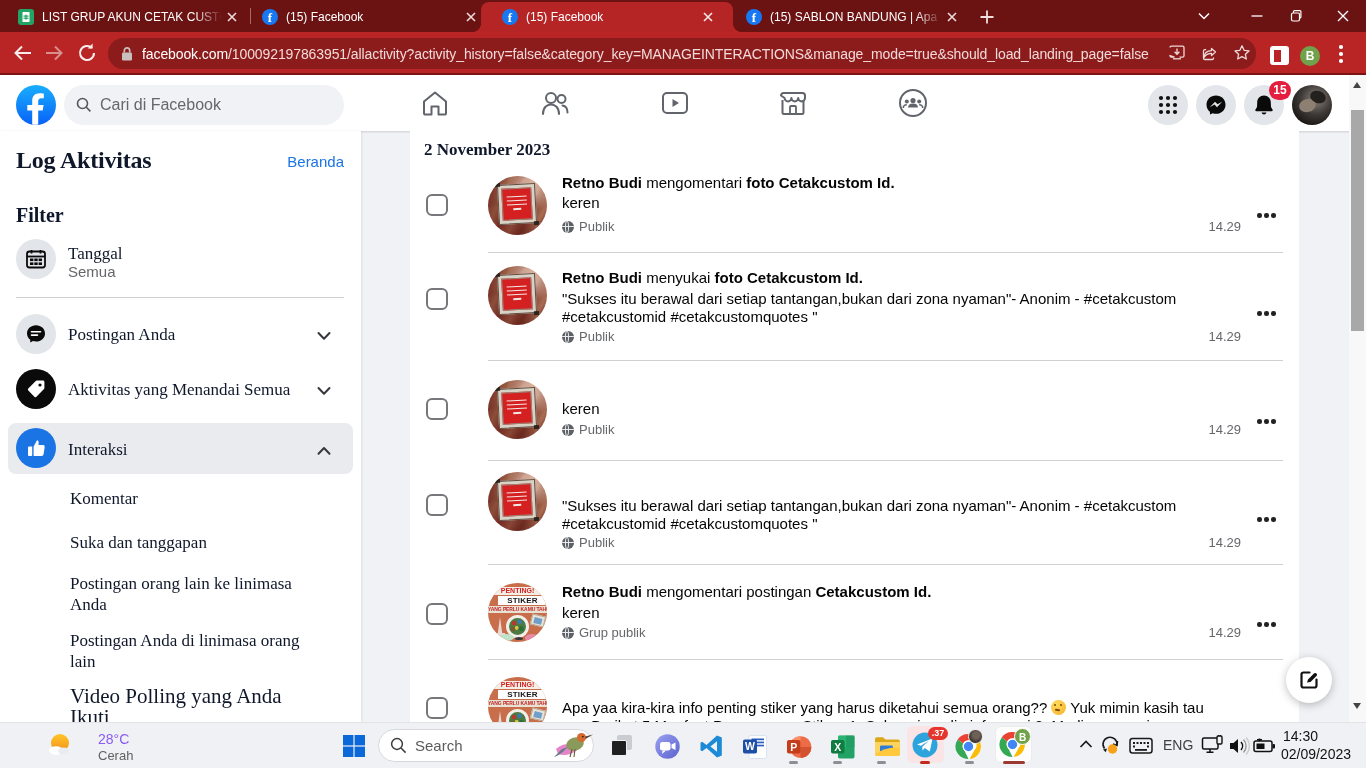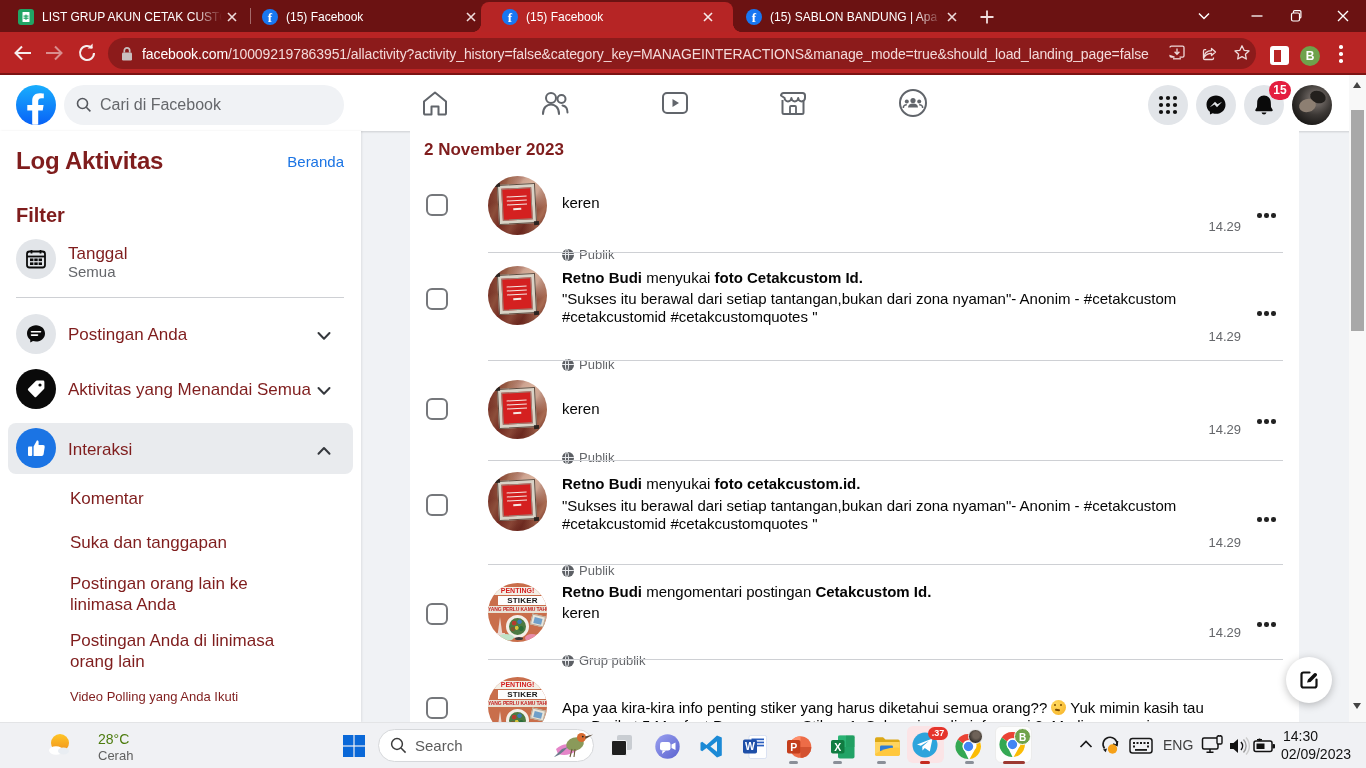--- a/index.html
+++ b/index.html
@@ -13,21 +13,21 @@
 #activetab { position:absolute; left:481px; top:2px; width:252px; height:30px; background:#b62525; border-radius:8px 8px 0 0; }
 .favsheets { width:16px; height:16px; background:#21a464; border-radius:3px; position:relative; }
 .favfb { width:16px; height:16px; background:#1877f2; border-radius:50%; position:relative; }
 .favfb:after { content:"f"; position:absolute; left:0; top:0; width:16px; height:16px; color:#fff; font-size:13px; font-weight:bold; text-align:center; line-height:17px; font-family:"Liberation Serif",serif; }
 #omnibox { position:absolute; left:108px; top:38px; width:1148px; height:31px; border-radius:15.5px; background:#8c1b1b; color:#fff; }
 
 #page { position:absolute; left:0; top:75px; width:1366px; height:647px; background:#f0f2f5; }
 #fbheader { position:absolute; left:0; top:0; width:1366px; height:56px; background:#fff; box-shadow:0 1px 2px rgba(0,0,0,.15); }
 #sidebar { position:absolute; left:0; top:56px; width:361px; height:591px; background:#fff; box-shadow:1px 0 2px rgba(0,0,0,.08); }
 #card { position:absolute; left:410px; top:56px; width:889px; height:591px; background:#fff; }
-.fbc { color:#7f1d1d; }
+.fbc { color:#0f172a;font-family:Liberation Serif, serif; }
 .gray { color:#65676b; }
 .blue { color:#1b74e4; }
 
 .cbx { position:absolute; left:16px; width:22px; height:22px; border:2px solid #75777b; border-radius:6px; background:#fff; }
 .thA { position:absolute; left:78px; width:59px; height:59px; border-radius:50%; overflow:hidden;
   background:radial-gradient(circle at 72% 18%, rgba(235,205,185,.7) 0 14%, transparent 38%),
   radial-gradient(circle at 18% 78%, rgba(88,18,14,.5) 0 30%, transparent 55%),
   linear-gradient(155deg, rgba(90,25,20,.35) 0 18%, transparent 40% 75%, rgba(80,20,15,.4) 92%),
   linear-gradient(115deg,#6f2d22 0%,#9c5742 14%,#c08a66 27%,#8e4434 40%,#b97a5e 54%,#7c3a2c 68%,#a96b52 83%,#6d2a1f 100%); }
 .thA .sq { position:absolute; left:10px; top:8px; width:38px; height:40px; background:#d8d2c6; border:1px solid #5f4c40; padding:3px; transform:rotate(-3deg); }
@@ -49,21 +49,21 @@
   radial-gradient(circle at 22% 66%, #7a5a2e 0 11%, transparent 15%),
   #4d7a42; }
 .thB .stamp { position:absolute; right:2px; top:32px; width:14px; height:11px; background:#e8e4da; border:1px solid #b9a894; transform:rotate(14deg); }
 .thB .stamp:after { content:""; position:absolute; left:2px; top:2px; width:8px; height:6px; background:#6f9fc9; }
 .thB .blob1 { position:absolute; left:10px; bottom:1px; width:16px; height:7px; border-radius:50%; background:#bfe3c8; }
 .thB .blob2 { position:absolute; right:8px; bottom:0px; width:14px; height:8px; border-radius:50%; background:#e88ba8; }
 .thB .blob3 { position:absolute; left:27px; bottom:2px; width:8px; height:3px; border-radius:50%; background:#3a3a3a; }
 .rtitle { position:absolute; left:152px; font-size:15px; color:#050505; }
 .rtitle b { font-weight:bold; }
 .rdesc { position:absolute; left:152px; font-size:15px; color:#050505; line-height:17.5px; }
-.priv { position:absolute; left:152px; font-size:13px; color:#65676b;margin-top:28px; }
+.priv { position:absolute; left:152px; font-size:13px; color:#65676b; }
 .globe { display:inline-block; width:12px; height:12px; border-radius:50%; background:#5d6065; margin-right:5px; vertical-align:-2px; position:relative; overflow:hidden; }
 .globe:before { content:""; position:absolute; left:2.5px; top:0px; width:4.5px; height:12px; border-radius:50%; border:1px solid #e8eaed; box-sizing:border-box; }
 .globe:after { content:""; position:absolute; left:0px; top:4.5px; width:12px; height:1.2px; background:#e8eaed; }
 .dots { position:absolute; left:847px; font-size:0; }
 .dots i { display:inline-block; width:4.5px; height:4.5px; border-radius:50%; background:#222; margin-right:2.5px; }
 .rtime { position:absolute; left:771px; width:60px; text-align:right; font-size:13px; color:#65676b; }
 .divid { position:absolute; left:78px; width:795px; height:1px; background:#ced0d4; }
 .emo { display:inline-block; width:15px; height:15px; border-radius:50%; background:radial-gradient(circle at 35% 30%,#ffd95c,#f7b125); vertical-align:-2px; position:relative; }
 .emo:before { content:""; position:absolute; left:3px; top:4px; width:2px; height:2px; border-radius:50%; background:#7a4b00; box-shadow:6px 0 0 #7a4b00; }
 .emo:after { content:""; position:absolute; left:4px; top:9px; width:5px; height:2px; border-radius:2px; background:#7a4b00; transform:rotate(8deg); }
@@ -315,36 +315,37 @@
       </svg>
     <div class="fbc" style="position:absolute;left:68px;top:309px;font-size:17px">Interaksi</div>
     <svg width="16" height="16" viewBox="0 0 16 16" style="position:absolute;left:316px;top:312px">
         <path d="M2.5 10.7 L8 5 L13.5 10.7" stroke="#35383d" stroke-width="2" fill="none" stroke-linecap="round" stroke-linejoin="round"></path>
       </svg>
 
     <div class="fbc" style="position:absolute;left:70px;top:358px;font-size:17px">Komentar</div>
     <div class="fbc" style="position:absolute;left:70px;top:402px;font-size:17px">Suka dan tanggapan</div>
     <div class="fbc" style="position:absolute;left:70px;top:499px;font-size:17px;width:245px;line-height:21px">Postingan Anda di linimasa orang lain</div>
     <div class="fbc" style="position:absolute;left:70px;top:442px;font-size:17px;width:225px;line-height:21px">Postingan orang lain ke linimasa Anda</div>
-    <div class="fbc" style="position:absolute;left:70px;top:555px;font-size:13px;width:215px;line-height:21px">Video Polling yang Anda Ikuti</div>
+    <div class="fbc" style="position:absolute;left:70px;top:555px;font-size:21px;width:215px;line-height:21px">Video Polling yang Anda Ikuti</div>
   </div>
   <div id="card">
     <div class="fbc" style="position:absolute;left:14px;top:9px;font-size:17px;font-weight:bold">2 November 2023</div>
 
     <div class="cbx" style="top:63px"></div>
     <div class="thA" style="top:45px">
         <div class="sq">
           <b>
             <i></i>
             <i></i>
             <i></i>
             <i style="width:8px;margin-top:3px"></i>
           </b>
         </div>
       </div>
+    <div class="rtitle" style="top:43px"><b>Retno Budi</b> mengomentari <b>foto Cetakcustom Id.</b></div>
     <div class="rdesc" style="top:63px">keren</div>
     <div class="priv" style="top:88px"><span class="globe"></span>Publik</div>
     <div class="dots" style="top:82px"><i></i><i></i><i></i></div>
     <div class="rtime" style="top:88px">14.29</div>
     <div class="divid" style="top:121px"></div>
 
     <div class="cbx" style="top:157px"></div>
     <div class="thA" style="top:135px">
         <div class="sq">
           <b>
@@ -383,21 +384,20 @@
     <div class="thA" style="top:341px">
         <div class="sq">
           <b>
             <i></i>
             <i></i>
             <i></i>
             <i style="width:8px;margin-top:3px"></i>
           </b>
         </div>
       </div>
-    <div class="rtitle" style="top:344px"><b>Retno Budi</b> menyukai <b>foto cetakcustom.id.</b></div>
     <div class="rdesc" style="top:366px;width:652px">"Sukses itu berawal dari setiap tantangan,bukan dari zona nyaman"- Anonim - #cetakcustom #cetakcustomid #cetakcustomquotes "</div>
     <div class="priv" style="top:404px"><span class="globe"></span>Publik</div>
     <div class="dots" style="top:386px"><i></i><i></i><i></i></div>
     <div class="rtime" style="top:404px">14.29</div>
     <div class="divid" style="top:433px"></div>
 
     <div class="cbx" style="top:472px"></div>
     <div class="thB" style="top:452px">
         <div class="b1">PENTING!</div>
         <div class="b2">STIKER</div>
@@ -448,21 +448,21 @@
     <defs>
       <linearGradient id="sgr" x1="0" y1="0" x2="0" y2="1">
         <stop offset="0" stop-color="#ffc527"></stop>
         <stop offset="1" stop-color="#f0921d"></stop>
       </linearGradient>
     </defs>
     <circle cx="15" cy="14" r="9" fill="url(#sgr)"></circle>
     <ellipse cx="11" cy="21.5" rx="7" ry="4.2" fill="#fff"></ellipse>
     <ellipse cx="18.5" cy="22" rx="5.5" ry="3.4" fill="#e9edf2"></ellipse>
   </svg>
-<div style="position:absolute;left:98px;top:731px;font-size:14px;color:#4d7c0f">28°C</div>
+<div style="position:absolute;left:98px;top:731px;font-size:14px;color:#8b5cf6">28°C</div>
 <div style="position:absolute;left:98px;top:748px;font-size:13px;color:#616161">Cerah</div>
 
 <svg width="24" height="24" viewBox="0 0 24 24" style="position:absolute;left:342px;top:734px">
     <g fill="#0a68d8">
       <rect x="1" y="1" width="10.4" height="10.4"></rect>
       <rect x="12.6" y="1" width="10.4" height="10.4"></rect>
       <rect x="1" y="12.6" width="10.4" height="10.4"></rect>
       <rect x="12.6" y="12.6" width="10.4" height="10.4"></rect>
     </g>
   </svg>

